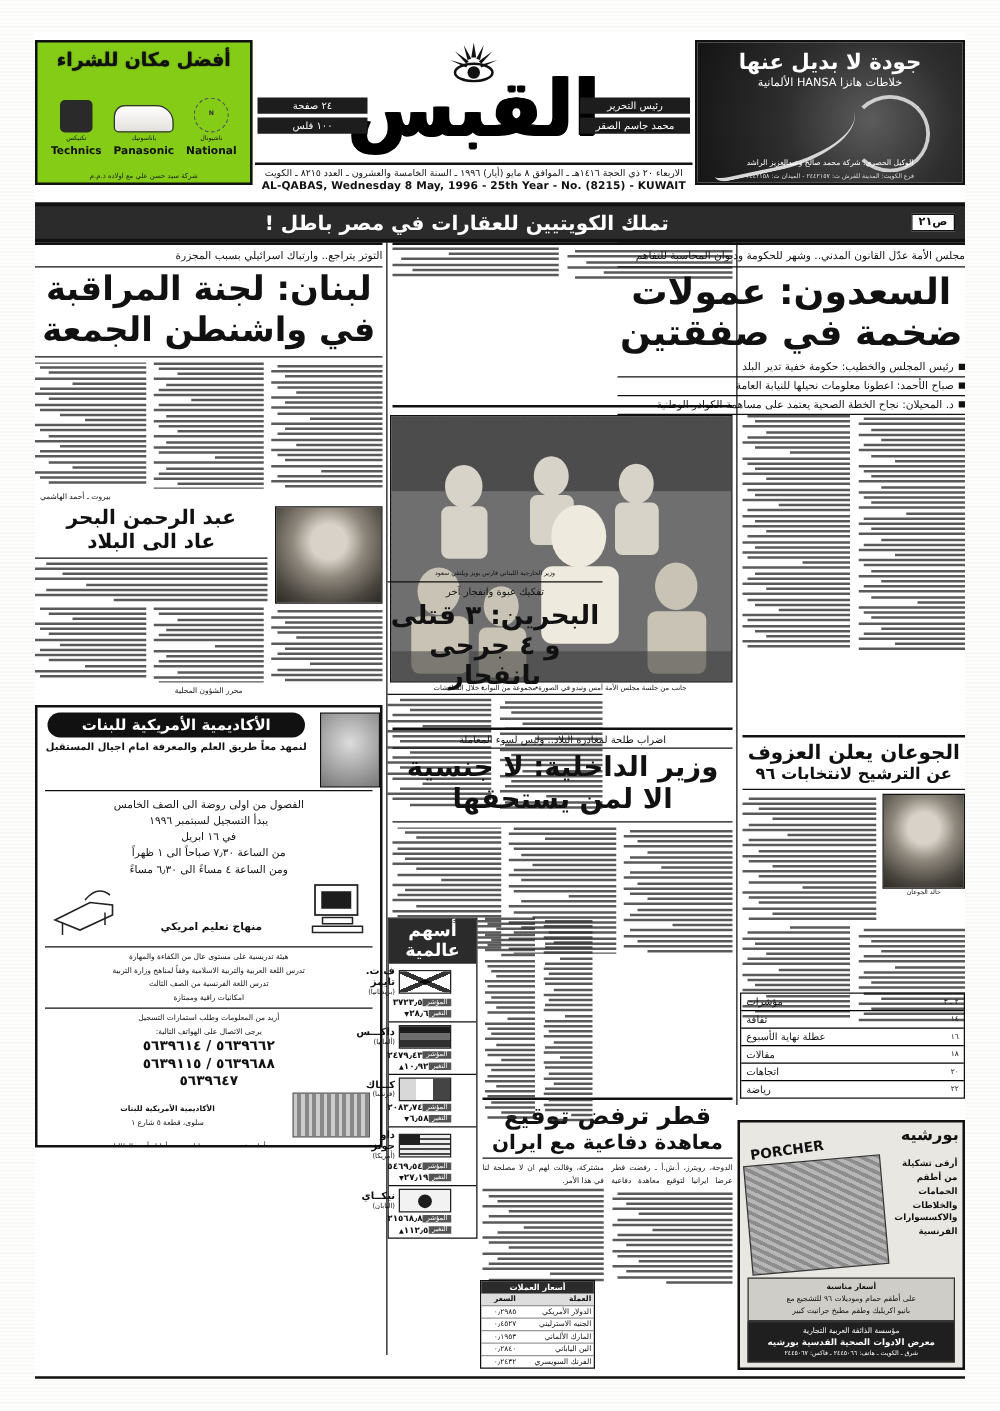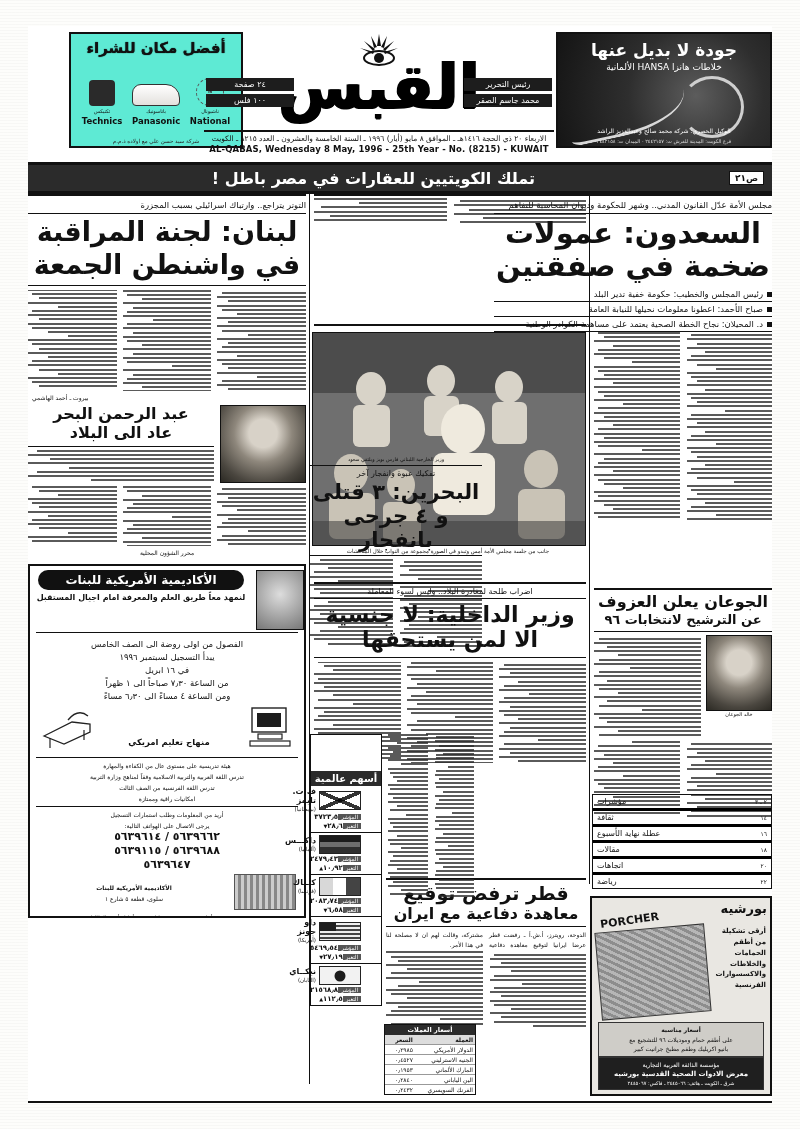--- a/index.html
+++ b/index.html
@@ -27,23 +27,22 @@
   .rtl{direction:rtl;text-align:right;}
   .ctr{text-align:center;}
   .hr1{height:1px;background:#111;}
   .hr2{height:2px;background:#111;}
   .vline{position:absolute;width:1px;background:#111;}
 
   
   .masthead{position:absolute;left:0;top:0;width:100%;height:132px;}
   .ad-tl{
     position:absolute;left:0;top:6px;width:170px;height:112px;
-    border:2px solid #111;background:#5eead4;
+    border:2px solid #111;background:#84cc16;
     overflow:hidden;
-    margin-left:41px;
   }
   .ad-tl .adline{
     margin-top:5px;text-align:center;font-weight:bold;font-size:15px;
     letter-spacing:1px;color:#111;
     text-shadow:0 0 1px #000;
   }
   .logos-row{
     position:absolute;bottom:18px;left:0;right:0;
     display:flex;justify-content:space-around;align-items:flex-end;padding:0 6px;
   }
@@ -183,21 +182,21 @@
     font-size:12px;font-weight:bold;padding:3px 6px;margin:4px 8px 3px;
   }
   .ad-sub{font-size:8px;font-weight:bold;text-align:center;margin:2px 4px 4px;}
   .ad-line{font-size:8.5px;text-align:center;line-height:1.55;}
   .ad-line.b{font-weight:bold;margin-top:24px;}
   .ad-foot{font-size:6px;text-align:center;line-height:1.5;margin-top:2px;}
   .phone{font-size:11px;font-weight:bold;text-align:center;letter-spacing:1px;line-height:1.25;}
 
   
   .stock{border:1px solid #111;background:#fff;}
-  .stock-hd{background:#2b2b2b;color:#fff;font-size:10px;font-weight:bold;text-align:center;padding:2px 0;letter-spacing:1px;margin-top:36px;}
+  .stock-hd{background:#2b2b2b;color:#fff;font-size:14px;font-weight:bold;text-align:center;padding:2px 0;letter-spacing:1px;}
   .stk-item{border-bottom:1px solid #111;padding:2px 20px;}
   .stk-top{display:flex;align-items:center;justify-content:space-between;gap:3px;}
   .flag{width:40px;height:17px;border:1px solid #222;flex:0 0 auto;}
   .stk-names{flex:1;text-align:right;}
   .stk-name{font-size:8px;font-weight:bold;line-height:1.1;}
   .stk-country{font-size:5.5px;line-height:1.2;}
   .stk-row{display:flex;align-items:center;justify-content:space-between;font-size:6.5px;margin-top:1px;}
   .stk-label{background:#555;color:#fff;padding:0 3px;font-size:5.5px;}
   .stk-val{font-weight:bold;font-size:7px;direction:ltr;}
   .up::before{content:"▲";font-size:5px;margin-left:2px;}
@@ -225,21 +224,21 @@
   
   .minitab{border:1px solid #111;font-size:6px;}
   .minitab .mh{background:#2b2b2b;color:#fff;text-align:center;font-size:6.5px;padding:1px 0;font-weight:bold;}
   .minitab .mr{display:flex;border-bottom:1px solid #999;}
   .minitab .mr>div{padding:1px 2px;}
   .minitab .c1{flex:1;text-align:right;}
   .minitab .c2{width:34px;text-align:center;direction:ltr;}
 
   .boxed{border:1px solid #111;}
   .nav-list .nav-row{display:flex;justify-content:space-between;align-items:center;
-    border-bottom:3px solid #000000;font-size:8px;padding:2px 4px;letter-spacing:2px;}
+    border-bottom:1px solid #000000;font-size:8px;padding:2px 4px;letter-spacing:2px;}
   .nav-list .nav-row .n{font-size:6px;letter-spacing:0;direction:ltr;}
 
   .small-photo-cap{font-size:5px;text-align:center;line-height:1.3;}
   .pq{font-size:6px;line-height:1.6;text-align:justify;text-align-last:right;}
 </style>
 </head>
 <body>
 
 <div class="page">
 <div class="sheet">

